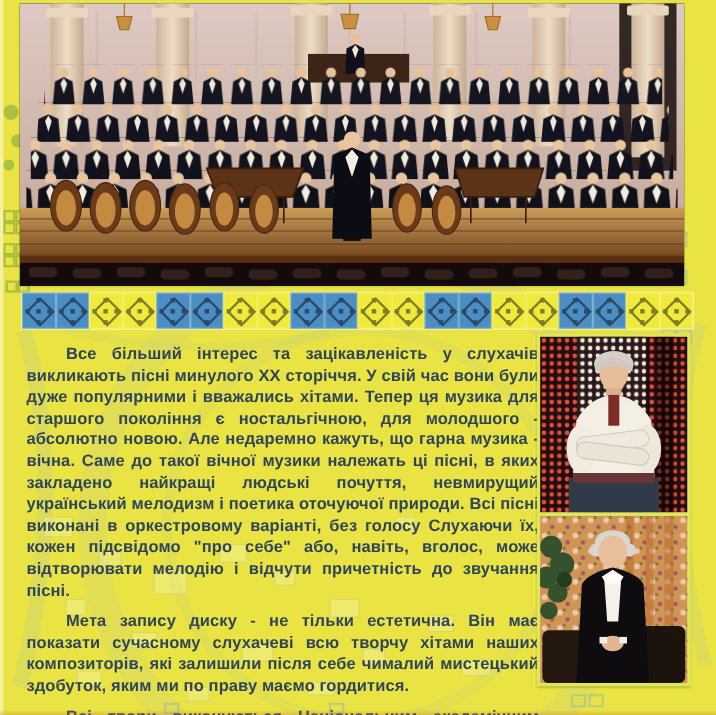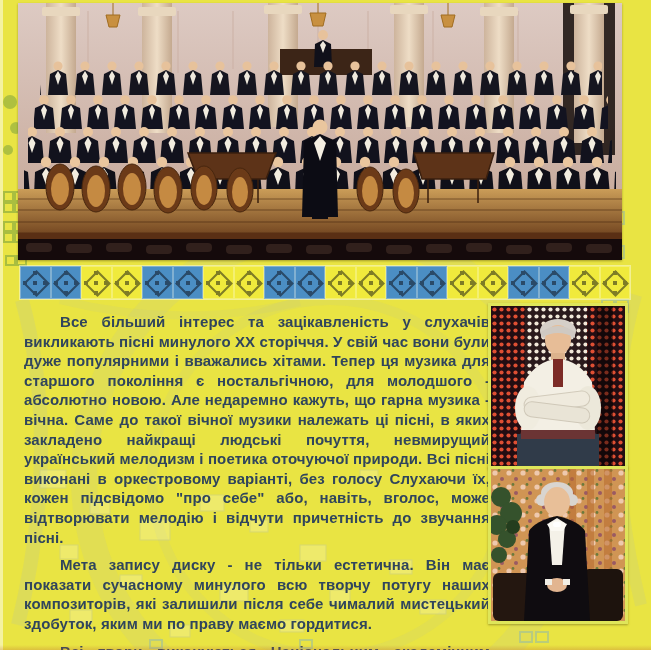--- a/index.html
+++ b/index.html
@@ -292,21 +292,21 @@
       <div class="sq" style="--sqbg: #f0ea3c; --m: #7e7c26;"></div>
       <div class="sq" style="--sqbg: #f0ea3c; --m: #7e7c26;"></div>
       <div class="sq" style="--sqbg: #4b8ec4; --m: #2a4a68;"></div>
       <div class="sq" style="--sqbg: #4b8ec4; --m: #2a4a68;"></div>
       <div class="sq" style="--sqbg: #f0ea3c; --m: #7e7c26;"></div>
       <div class="sq" style="--sqbg: #f0ea3c; --m: #7e7c26;"></div>
     </div>
 
   <div class="text-col">
     <p class="para">Все більший інтерес та зацікавленість у слухачів викликають пісні минулого XX сторіччя. У свій час вони були дуже популярними і вважались хітами. Тепер ця музика для старшого покоління є ностальгічною, для молодшого - абсолютно новою. Але недаремно кажуть, що гарна музика - вічна. Саме до такої вічної музики належать ці пісні, в яких закладено найкращі людські почуття, невмирущий український мелодизм і поетика оточуючої природи. Всі пісні виконані в оркестровому варіанті, без голосу Слухаючи їх, кожен підсвідомо "про себе" або, навіть, вголос, може відтворювати мелодію і відчути причетність до звучання пісні.</p>
-    <p class="para">Мета запису диску - не тільки естетична. Він має показати сучасному минулого всю творчу потугу наших композиторів, які залишили після себе чималий мистецький здобуток, яким ми по праву маємо гордитися.</p>
+    <p class="para">Мета запису диску - не тільки естетична. Він має показати сучасному слухачеві всю творчу хітами наших композиторів, які залишили після себе чималий мистецький здобуток, яким ми по праву маємо гордитися.</p>
     <p class="para">Всі твори виконуються Національним академічним оркестром народних інструментів України під орудою народного артиста України, лауреата Національної премії ім. Т. Г. Шевченка Віктора Гуцала.</p>
   </div>
 
   <div class="pframe pframe-top" style="--frame: #dfe65a;">
     <svg width="134" height="160" viewBox="0 0 134 160">
       <defs>
         <pattern id="dotR" patternUnits="userSpaceOnUse" width="7" height="7">
           <rect width="7" height="7" fill="#230d12"></rect>
             <circle cx="3.5" cy="3.5" r="2.1" fill="#df4f33"></circle>
         </pattern>

